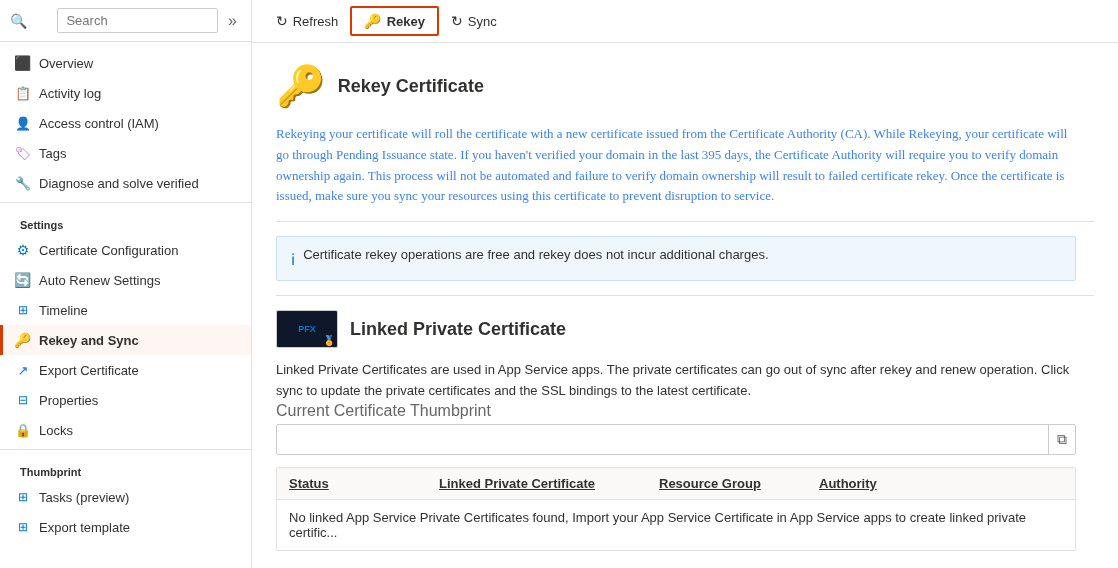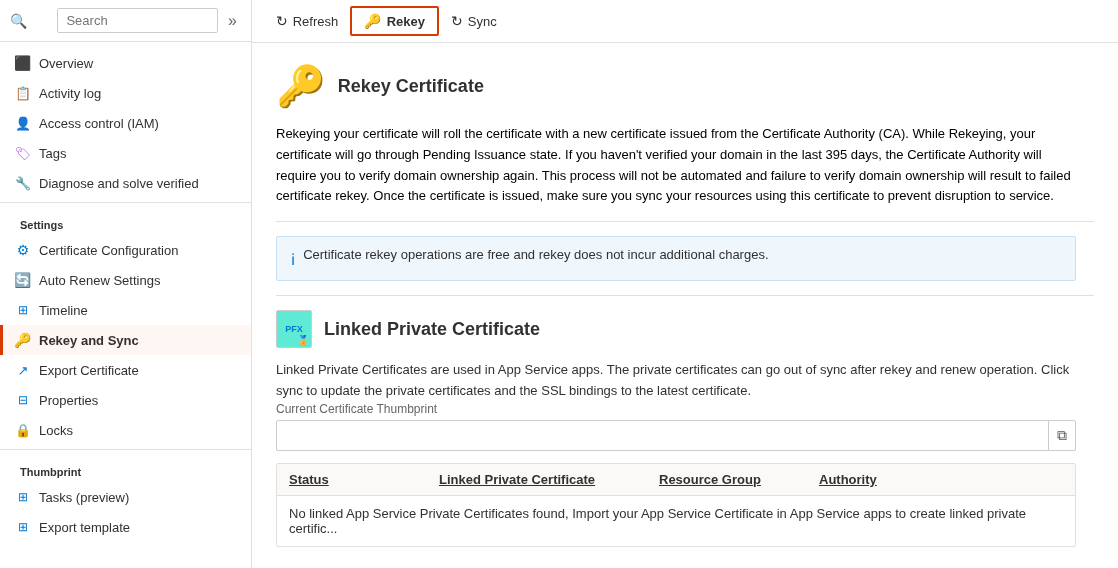--- a/index.html
+++ b/index.html
@@ -134,24 +134,25 @@
     .key-icon-large {
       font-size: 40px;
     }
     .section-title {
       font-size: 18px;
       font-weight: 600;
       color: #323130;
     }
     .section-description {
       font-size: 13px;
-      color: #000000;
+      color: #3b82f6;
       line-height: 1.6;
       margin-bottom: 0;
       max-width: 800px;
+      font-family: Liberation Serif, serif;
     }
     .divider {
       border: none;
       border-top: 1px solid #e0e0e0;
       margin: 14px 0;
     }
     .info-box {
       background: #eff6fc;
       border: 1px solid #c7e0f4;
       border-radius: 2px;
@@ -174,23 +175,23 @@
     }
 
     
     .linked-header {
       display: flex;
       align-items: center;
       gap: 12px;
       margin-bottom: 12px;
     }
     .pfx-icon {
-      width: 36px;
+      width: 62px;
       height: 38px;
-      background: #5eead4;
+      background: #0f172a;
       border: 1px solid #ccc;
       border-radius: 2px;
       display: flex;
       align-items: center;
       justify-content: center;
       font-size: 9px;
       font-weight: 700;
       color: #0078d4;
       position: relative;
     }
@@ -201,21 +202,21 @@
       font-size: 10px;
     }
     .linked-description {
       font-size: 13px;
       color: #323130;
       line-height: 1.6;
       max-width: 800px;
       margin-bottom: 0;
     }
     .field-label {
-      font-size: 12px;
+      font-size: 16px;
       color: #666;
       margin-bottom: 4px;
     }
     .thumbprint-input-row {
       display: flex;
       align-items: center;
       border: 1px solid #ccc;
       border-radius: 2px;
       max-width: 800px;
       margin-bottom: 12px;

